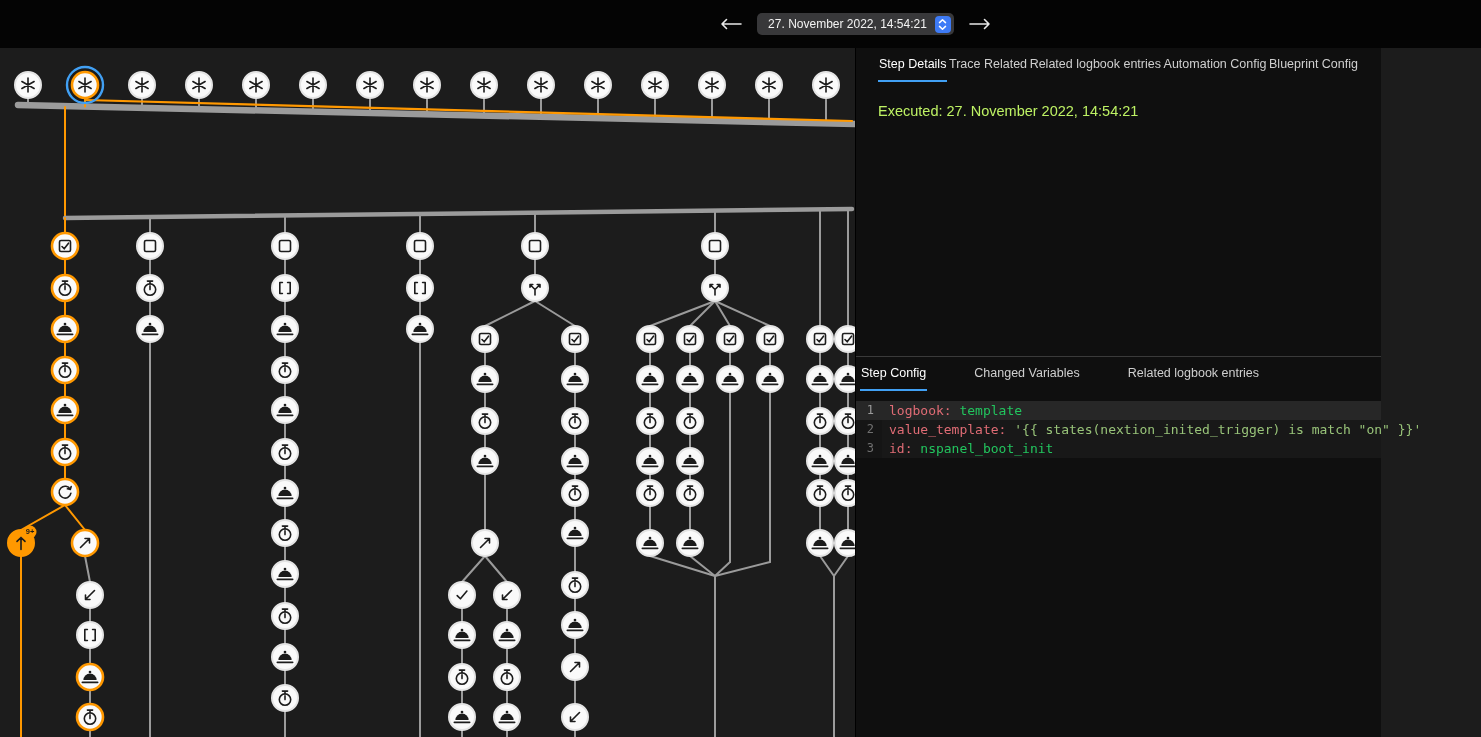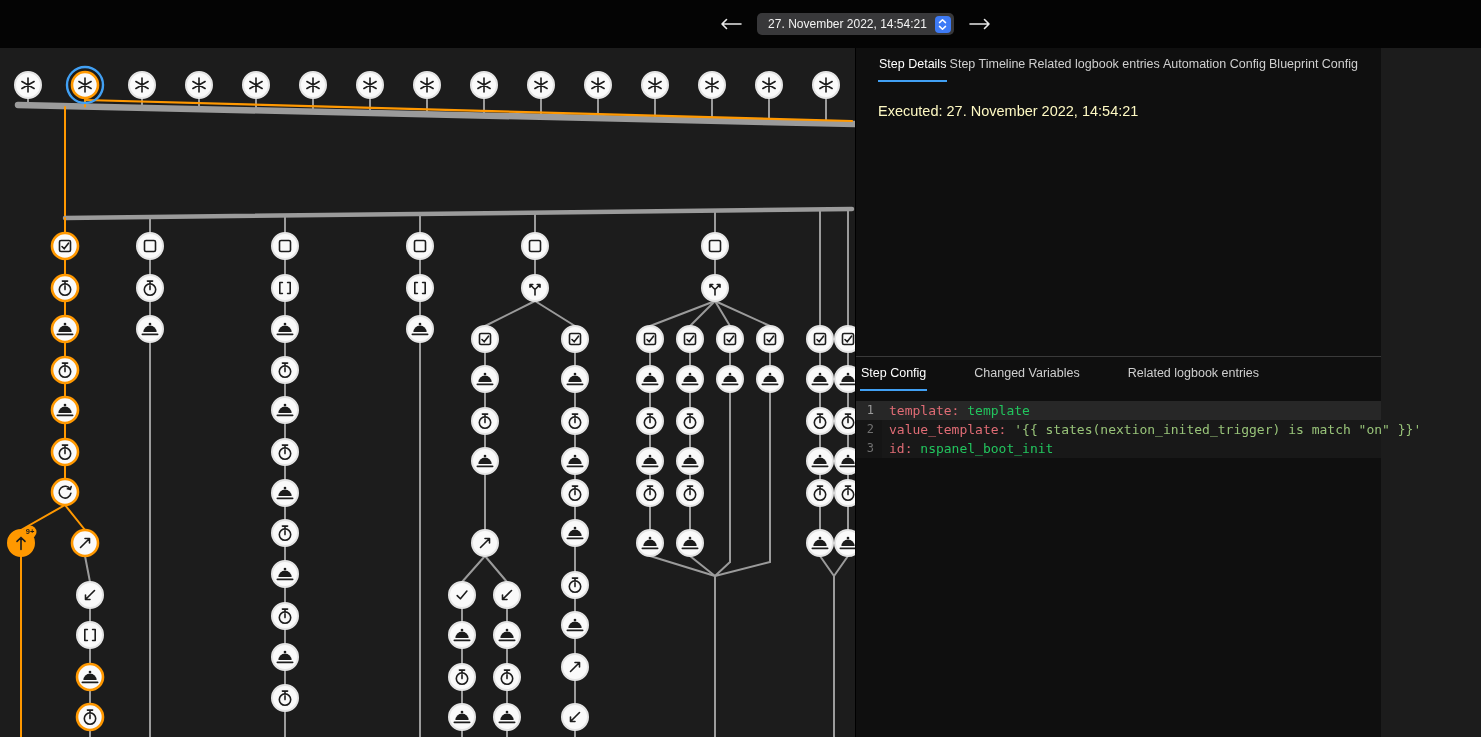--- a/index.html
+++ b/index.html
@@ -22,21 +22,21 @@
 
   
   .panel { position:absolute; left:855px; top:48px; width:526px; height:689px; background:#0f0f0f;
            border-left:1px solid #000; z-index:20; display:flex; flex-direction:column; }
   .top-section { height:308px; display:flex; flex-direction:column; }
   .tabs { display:flex; align-items:flex-end; height:34px; flex-shrink:0; }
   .tabs-top { justify-content:space-between; padding:0 22px; }
   .tabs-config { gap:46px; padding:0 0 0 4px; }
   .tab { color:#cfcfcf; font-size:12.5px; white-space:nowrap; padding:7px 1px 9px; border-bottom:2px solid transparent; cursor:pointer; }
   .tab.active { color:#ffffff; border-bottom-color:#41a0f4; }
-  .executed { color:#fef9c3; font-size:14.5px; margin:21px 22px; }
+  .executed { color:#bef264; font-size:14.5px; margin:21px 22px; }
   .bottom-section { flex:1; border-top:1px solid #3a3a3a; display:flex; flex-direction:column; background:#0f0f0f; }
 
   
   .code { margin-top:10px; font-family:"DejaVu Sans Mono", monospace; font-size:13px; line-height:19px; background:#181818; }
   .code-row { display:flex; }
   .code-row.active { background:#272727; }
   .ln { width:26px; flex-shrink:0; text-align:right; padding-right:8px; color:#707070; font-size:12px; background:#151515; }
   .code-row.active .ln { background:transparent; color:#9a9a9a; }
   .src { padding-left:7px; white-space:pre; color:#d8d8d8; }
   .tk-key { color:#e06c75; }
@@ -911,37 +911,37 @@
           <path d="M2 6h19M16.5 1.5L21 6l-4.5 4.5" fill="none" stroke="#e8e8e8" stroke-width="1.6" stroke-linecap="round" stroke-linejoin="round"></path>
         </svg>
       </button>
     </div>
   </header>
 
   <aside class="panel">
     <div class="top-section">
       <nav id="detail-tabs" class="tabs tabs-top">
           <span class="tab active">Step Details</span>
-          <span class="tab">Step Timeline</span>
+          <span class="tab">Trace Related</span>
           <span class="tab">Related logbook entries</span>
           <span class="tab">Automation Config</span>
           <span class="tab">Blueprint Config</span>
         </nav>
       <div class="executed">Executed: 27. November 2022, 14:54:21</div>
     </div>
     <div class="bottom-section">
       <nav id="config-tabs" class="tabs tabs-config">
           <span class="tab active">Step Config</span>
           <span class="tab">Changed Variables</span>
           <span class="tab">Related logbook entries</span>
         </nav>
       <div id="code" class="code">
           <div class="code-row active">
             <span class="ln">1</span>
-            <span class="src"><span class="tk-key">template:</span><span class="tk-plain"> template</span></span>
+            <span class="src"><span class="tk-key">logbook:</span><span class="tk-plain"> template</span></span>
           </div>
           <div class="code-row">
             <span class="ln">2</span>
             <span class="src"><span class="tk-key">value_template:</span><span class="tk-plain"> </span><span class="tk-string">'{{ states(nextion_inited_trigger) is match "on" }}'</span></span>
           </div>
           <div class="code-row">
             <span class="ln">3</span>
             <span class="src"><span class="tk-key">id:</span><span class="tk-plain"> nspanel_boot_init</span></span>
           </div>
         </div>

